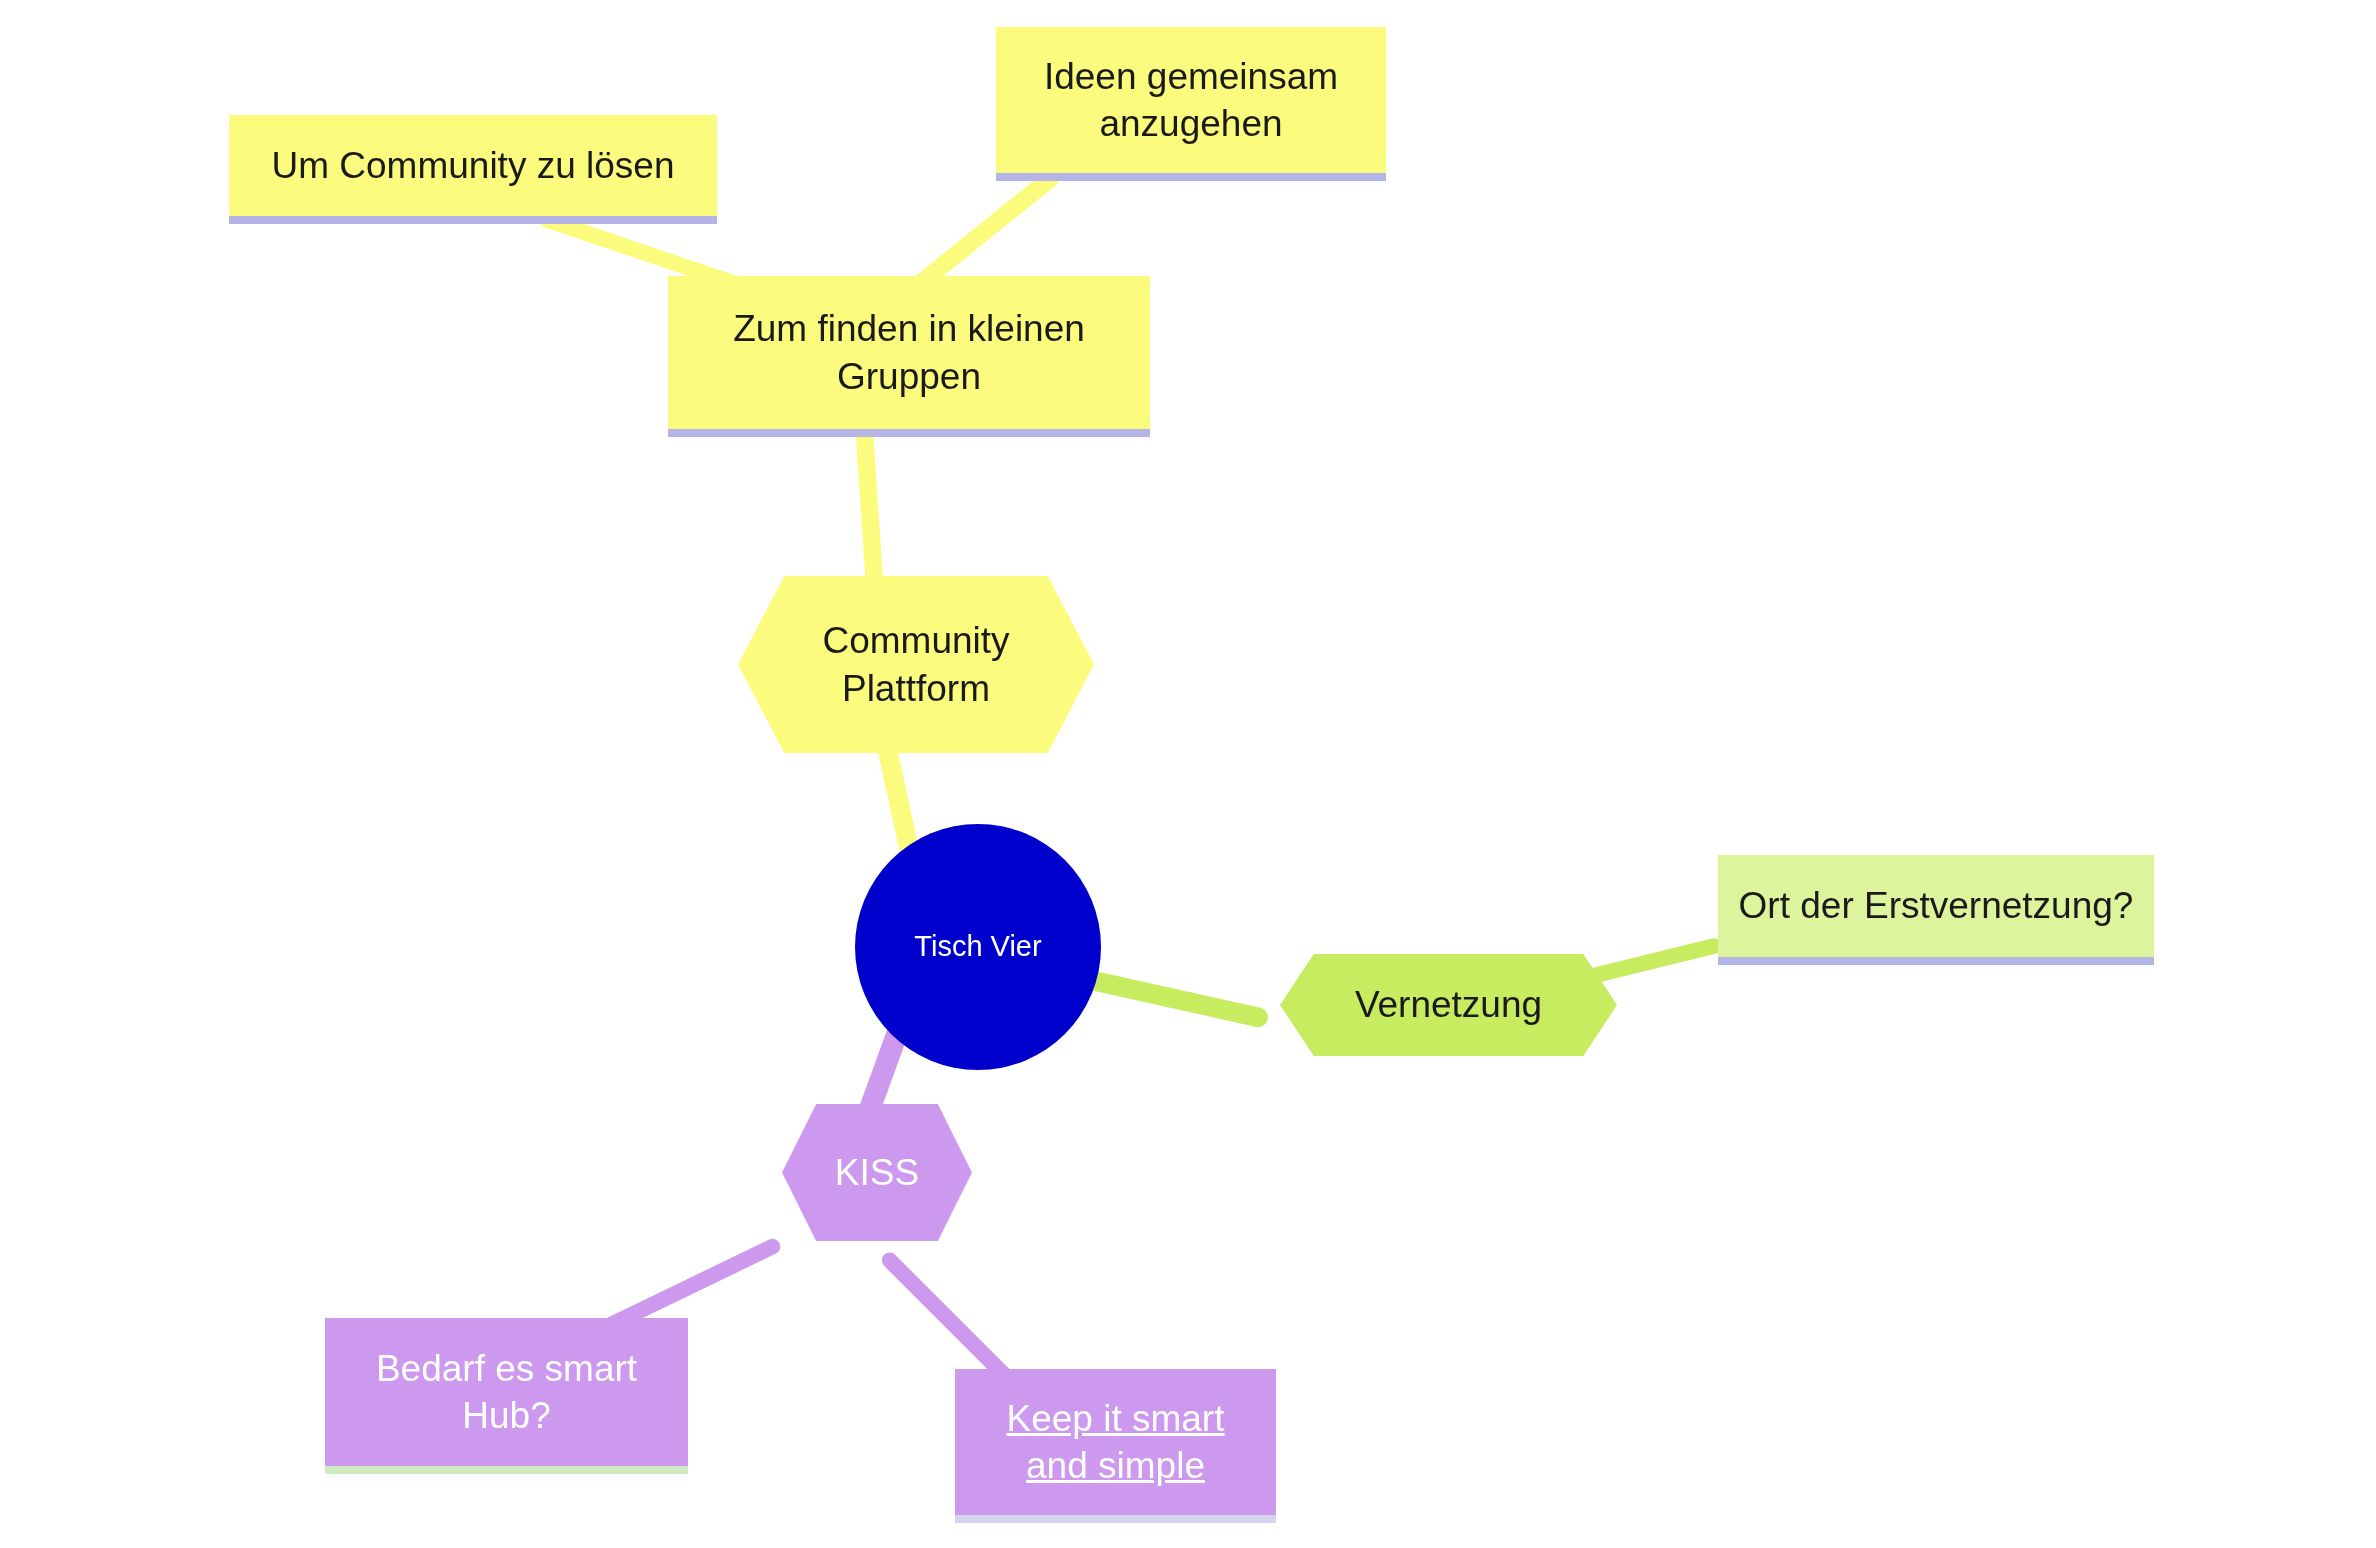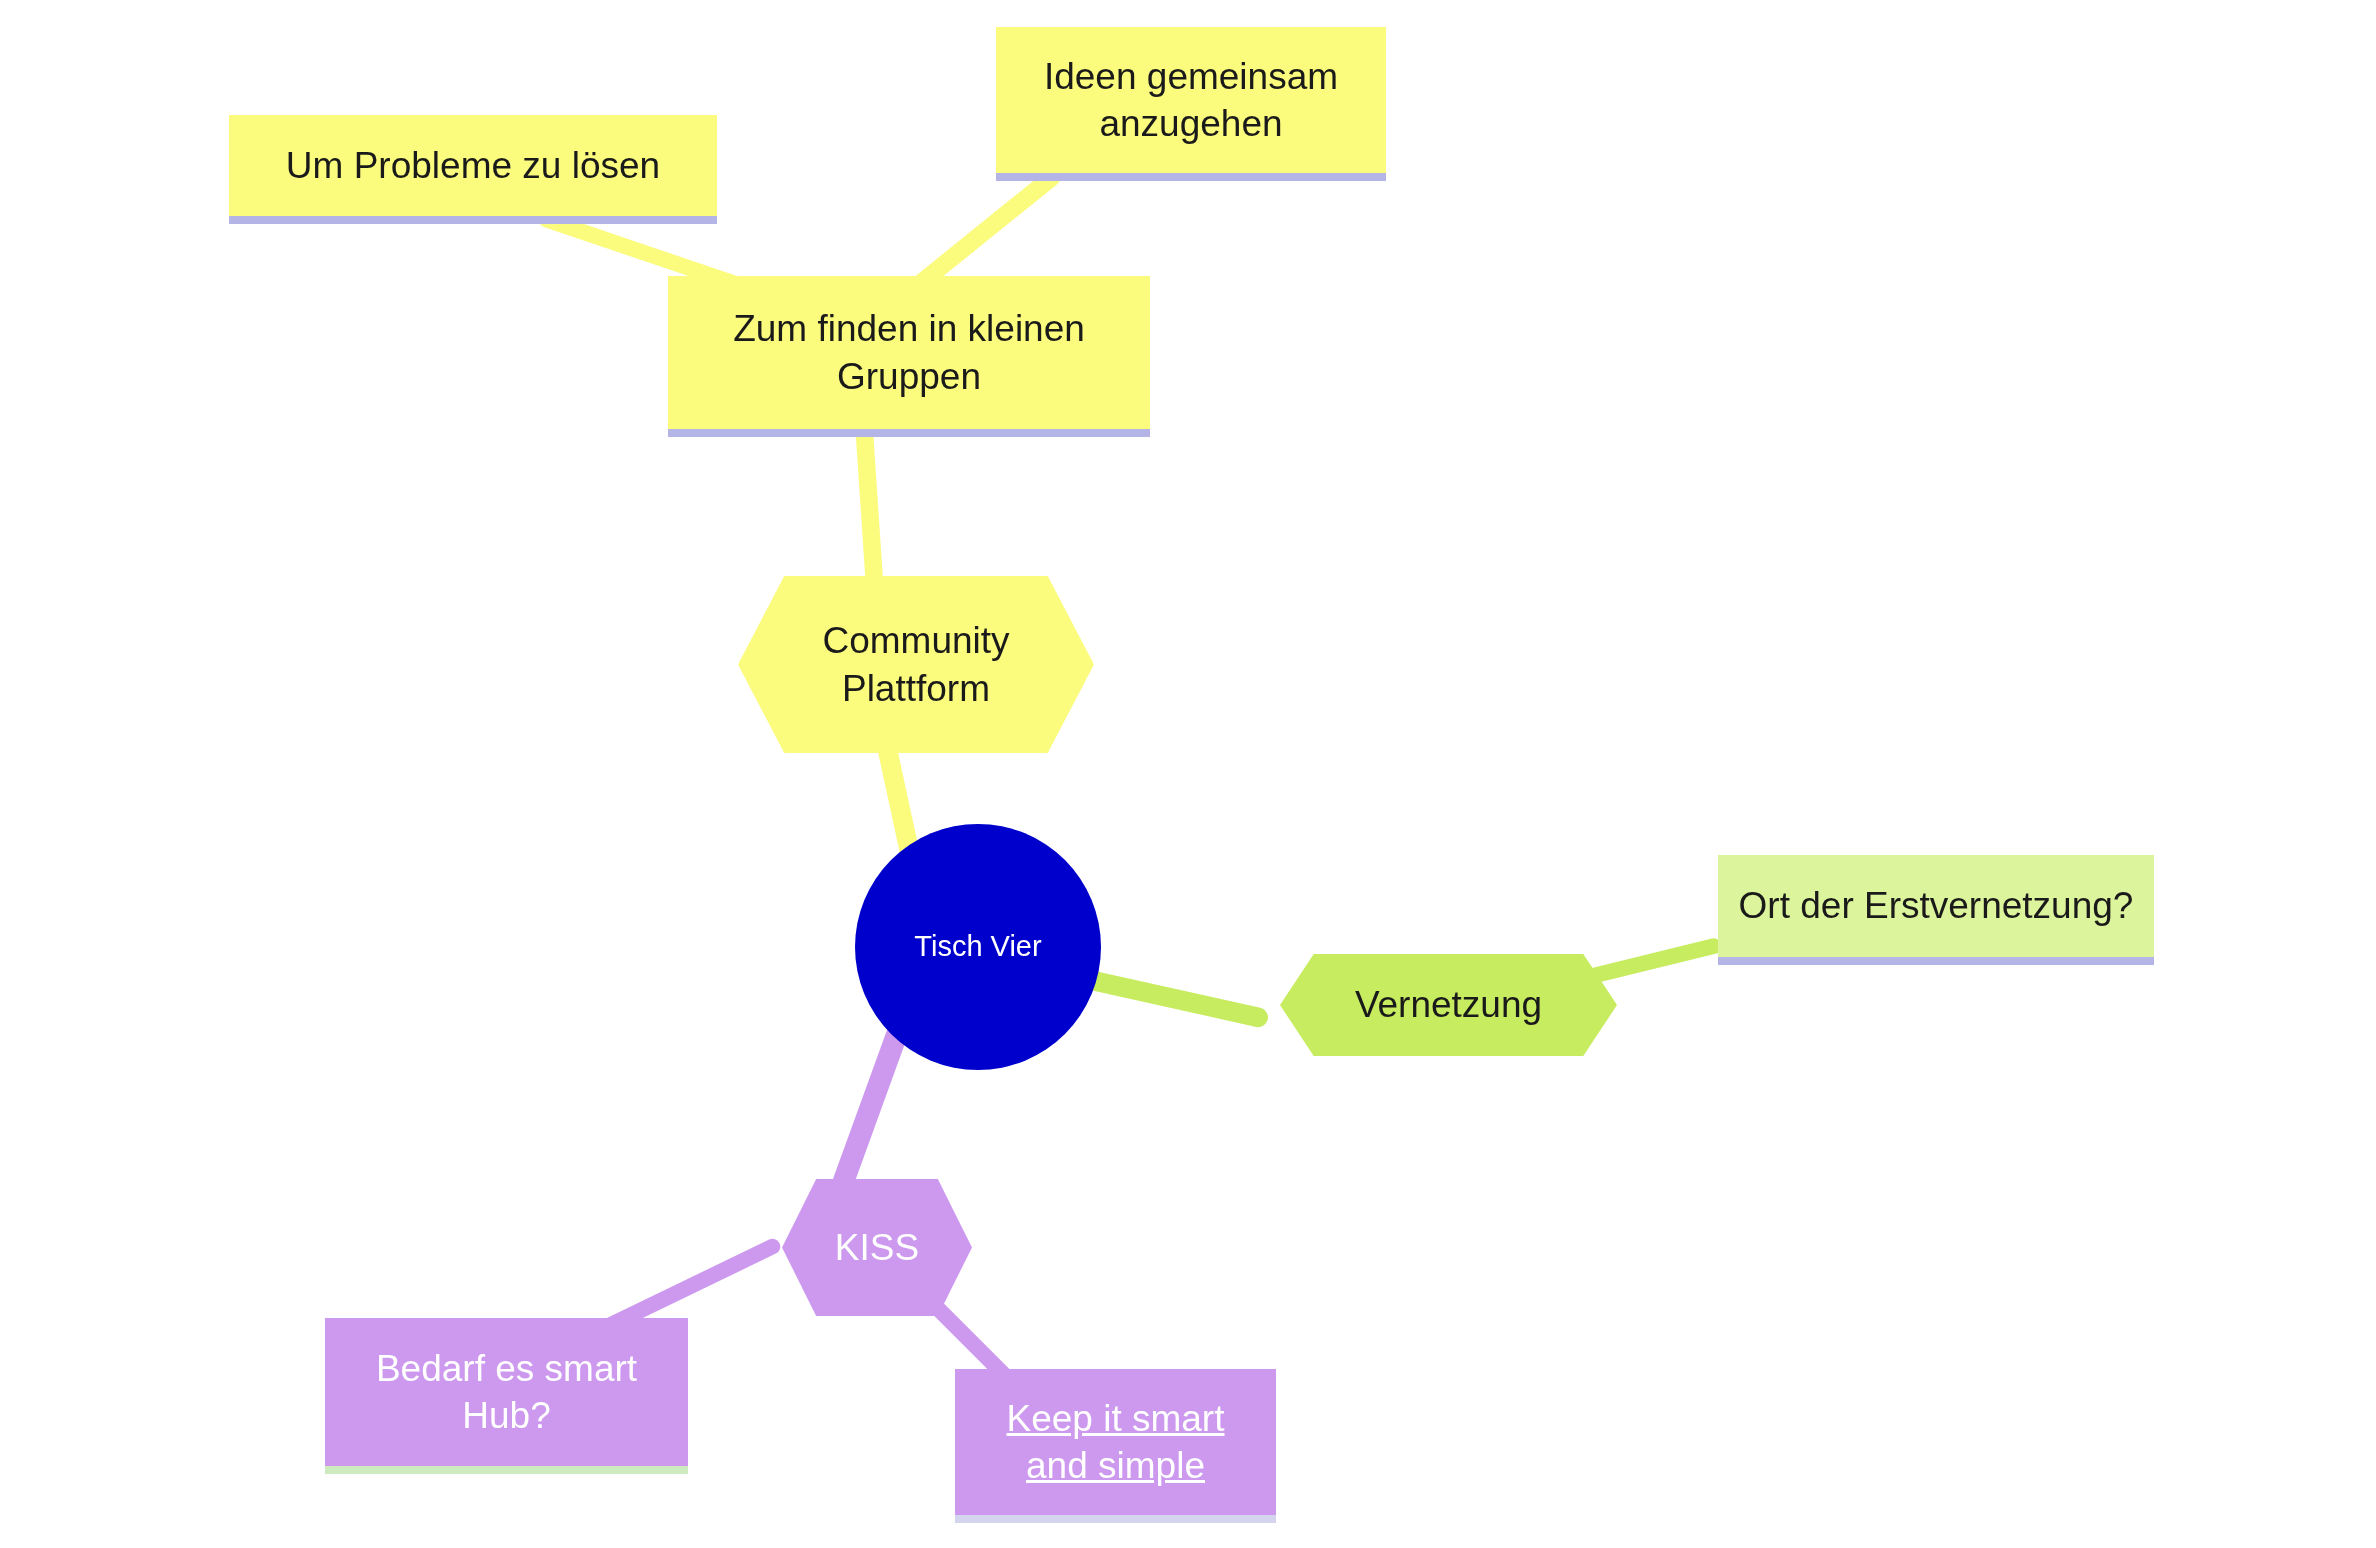--- a/index.html
+++ b/index.html
@@ -64,21 +64,21 @@
   <line class="w-yellow" x1="886" y1="440" x2="897" y2="605" stroke-width="18"></line>
   <line class="w-yellow" x1="908" y1="760" x2="953" y2="968" stroke-width="20"></line>
   <line class="w-green" x1="953" y1="968" x2="1290" y2="1043" stroke-width="20"></line>
   <line class="w-green" x1="1545" y1="1022" x2="1757" y2="970" stroke-width="16"></line>
   <line class="w-purple" x1="953" y1="968" x2="858" y2="1230" stroke-width="22"></line>
   <line class="w-purple" x1="792" y1="1278" x2="612" y2="1365" stroke-width="16"></line>
   <line class="w-purple" x1="912" y1="1292" x2="1032" y2="1412" stroke-width="16"></line>
 </svg>
 
 <div class="node box yellow underline-lavender" style="left:185px;top:115px;width:488px;height:109px;">
-  <span>Um Probleme zu lösen</span>
+  <span>Um Community zu lösen</span>
 </div>
 
 <div class="node box yellow underline-lavender" style="left:952px;top:27px;width:390px;height:154px;">
   <span>Ideen gemeinsam anzugehen</span>
 </div>
 
 <div class="node box yellow underline-lavender" style="left:624px;top:276px;width:482px;height:161px;">
   <span>Zum finden in kleinen Gruppen</span>
 </div>
 
@@ -91,21 +91,21 @@
 </div>
 
 <div class="node hex-green" style="left:1236px;top:954px;width:337px;height:102px;">
   <span>Vernetzung</span>
 </div>
 
 <div class="node box greenbox underline-lavender" style="left:1674px;top:855px;width:436px;height:110px;">
   <span>Ort der Erstvernetzung?</span>
 </div>
 
-<div class="node hex-purple" style="left:738px;top:1179px;width:190px;height:137px;">
+<div class="node hex-purple" style="left:738px;top:1104px;width:190px;height:137px;">
   <span>KISS</span>
 </div>
 
 <div class="node box purplebox underline-green" style="left:281px;top:1318px;width:363px;height:156px;">
   <span>Bedarf es smart Hub?</span>
 </div>
 
 <div class="node box purplebox underline-lavender-pale" style="left:911px;top:1369px;width:321px;height:154px;">
   <span>Keep it smart and simple</span>
 </div>

